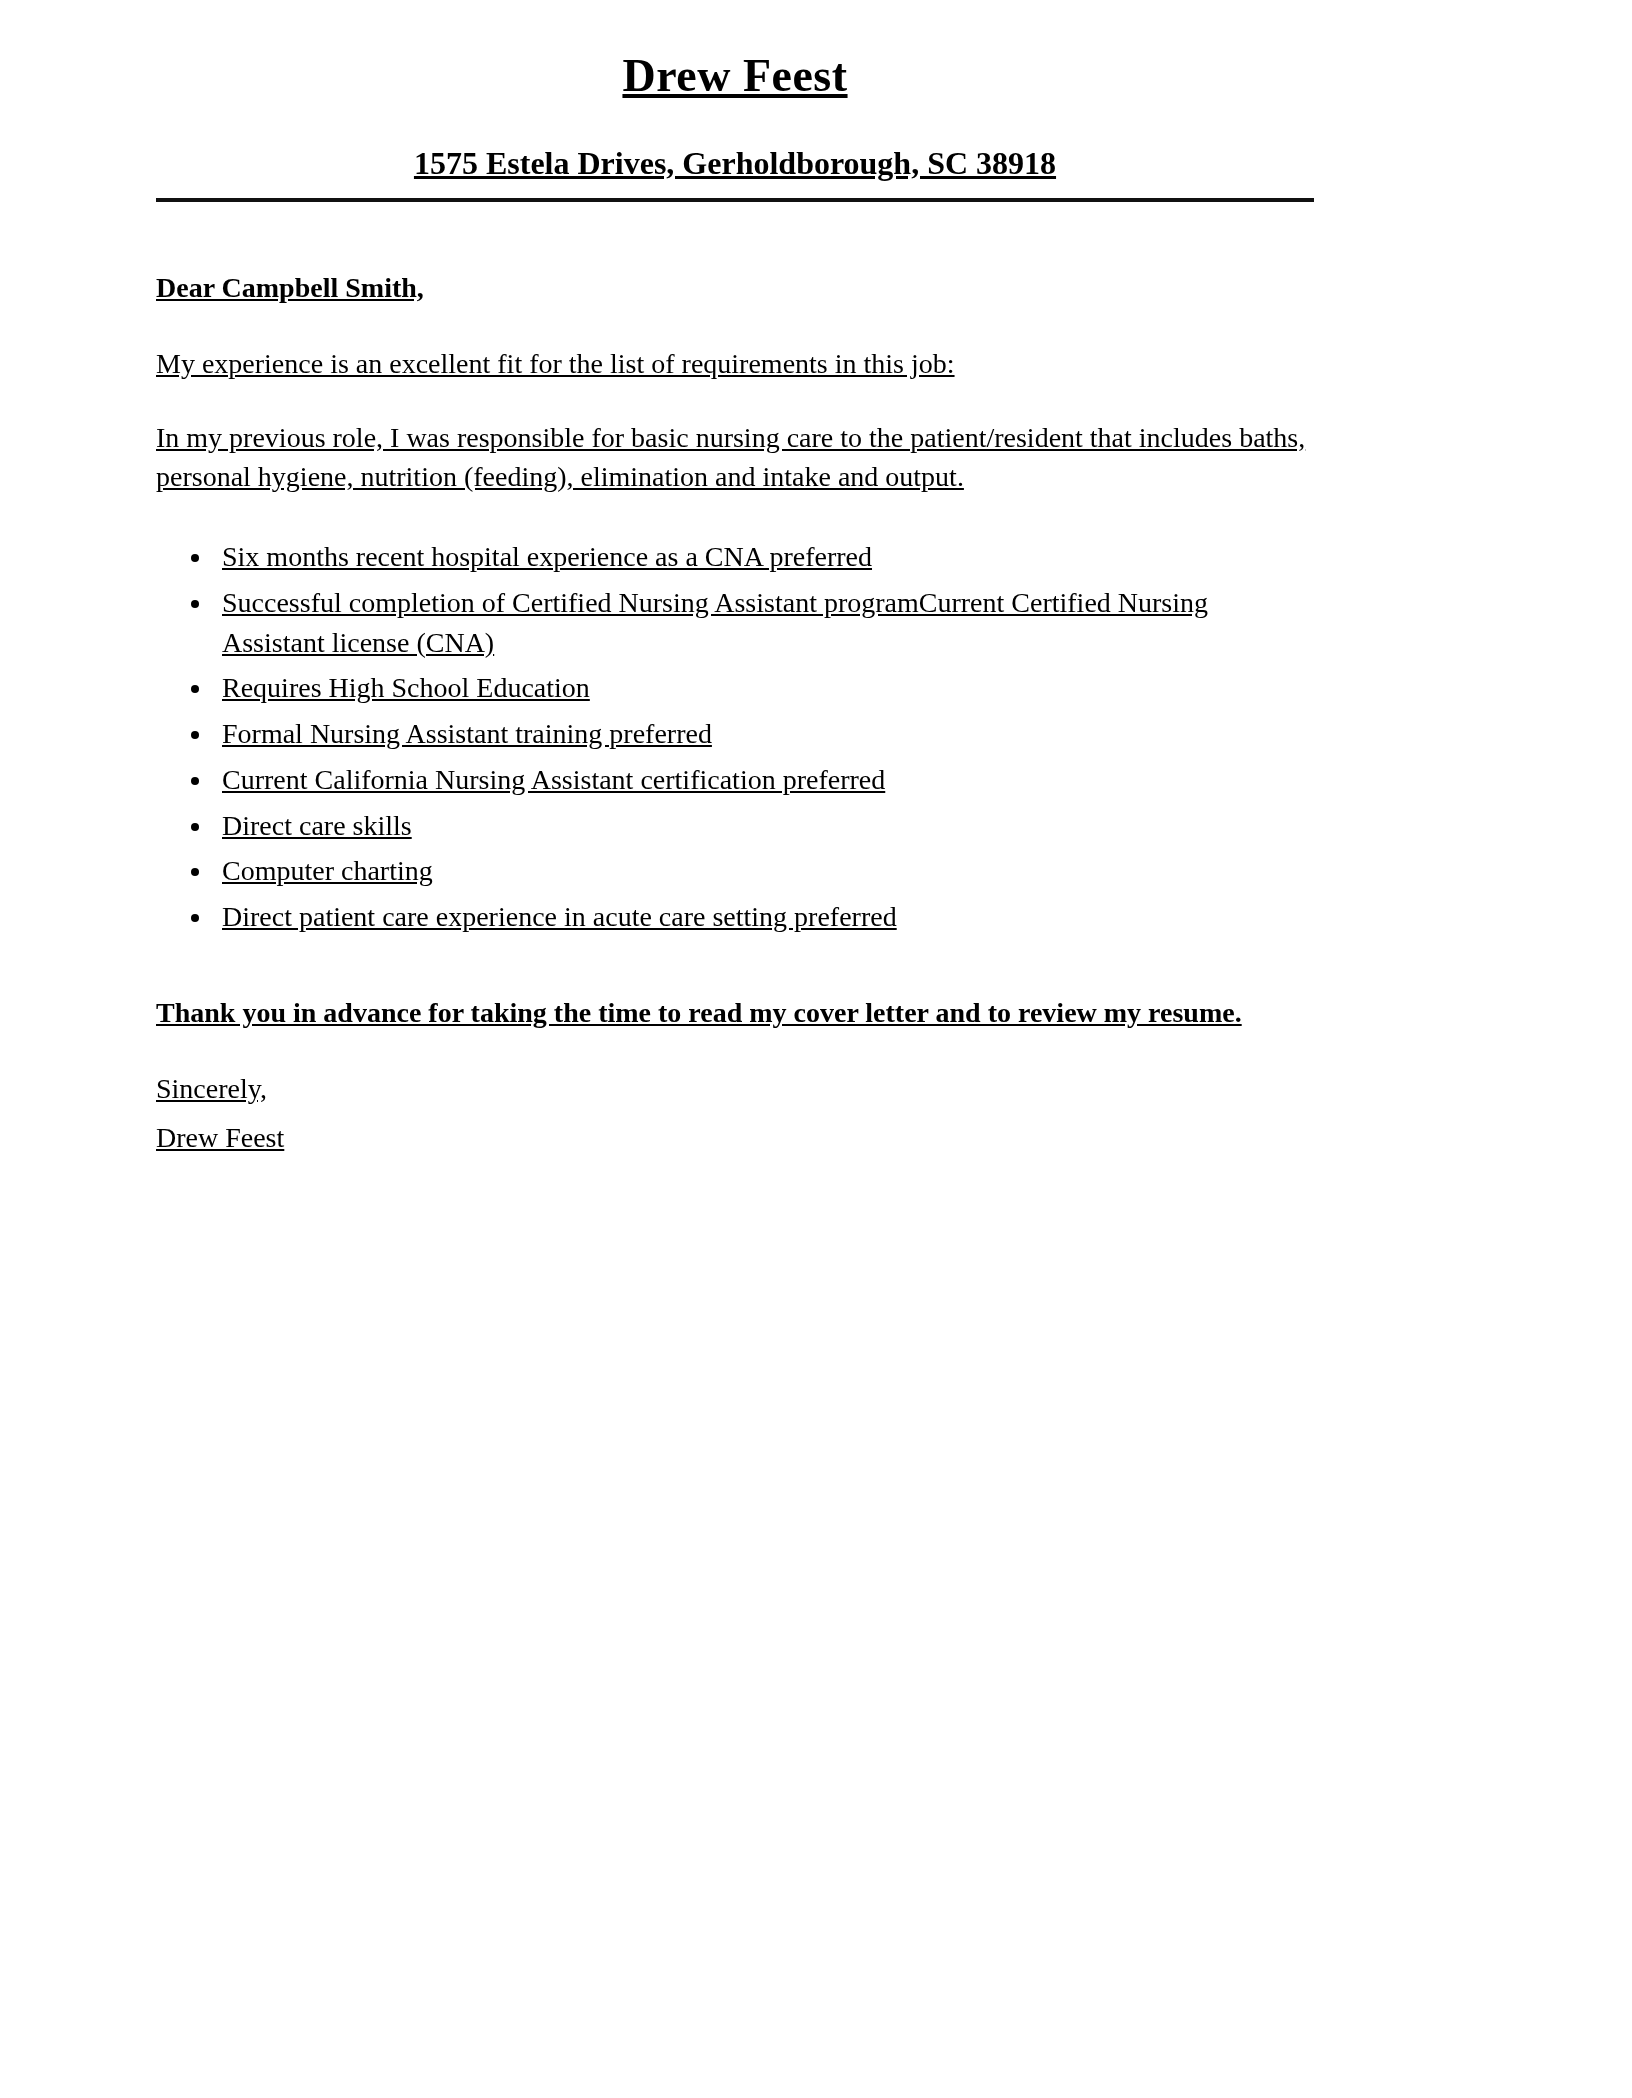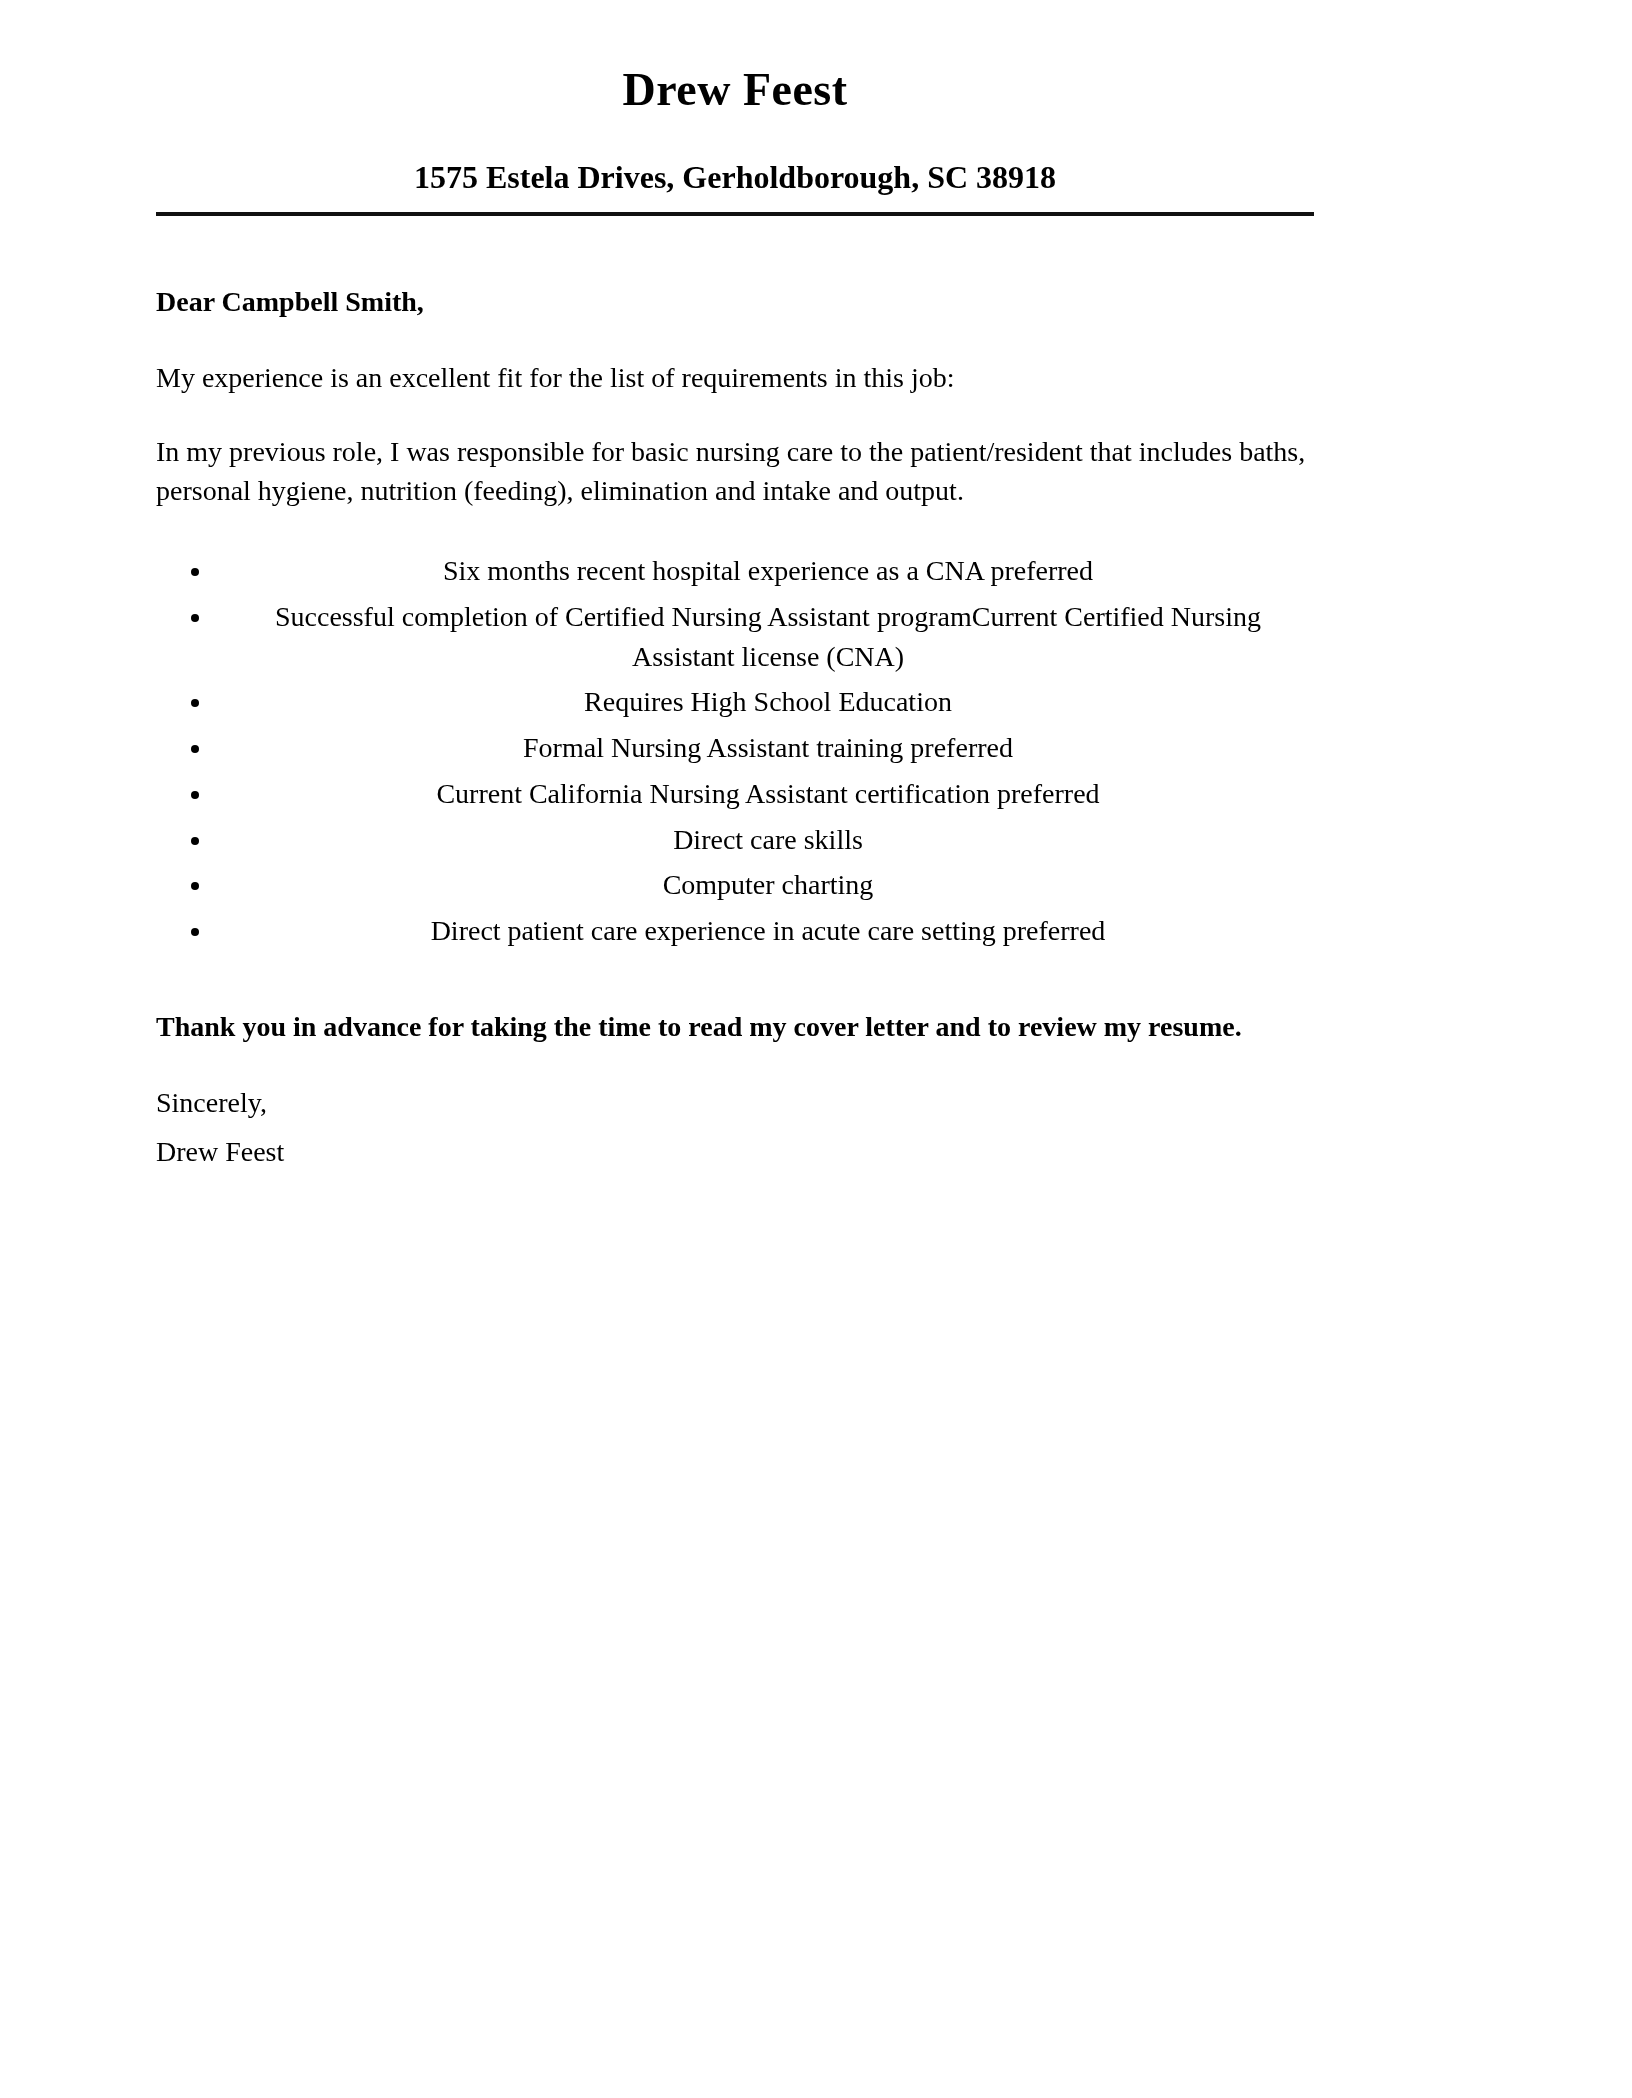--- a/index.html
+++ b/index.html
@@ -5,21 +5,22 @@
   * { margin: 0; padding: 0; box-sizing: border-box; }
   html, body {
     background: #ffffff;
     font-family: "Liberation Serif", "DejaVu Serif", serif;
     color: #000000;
   }
   .page {
     width: 1476px;
     height: 2098px;
     background: #ffffff;
-    padding: 60px 162px 0 156px;
+    padding: 46px 162px 0 156px;
+    text-decoration: underline;
   }
   .letter-header { text-align: center; }
   .letter-name {
     font-size: 46px;
     font-weight: bold;
     line-height: 1.3;
     letter-spacing: 0.5px;
   }
   .letter-address {
     font-size: 32px;
@@ -45,21 +46,20 @@
     margin-bottom: 34px;
   }
   .requirements-list {
     margin: 40px 0 0 58px;
     padding: 0;
   }
   .requirements-list li {
     margin-bottom: 6px;
     padding-left: 8px;
     line-height: 1.42;
-    text-align: center;
   }
   .thanks-para {
     font-weight: bold;
     margin-top: 56px;
     margin-bottom: 36px;
   }
   .closing { margin-bottom: 10px; }
   .signature { margin-bottom: 0; }
 </style>
 </head>

